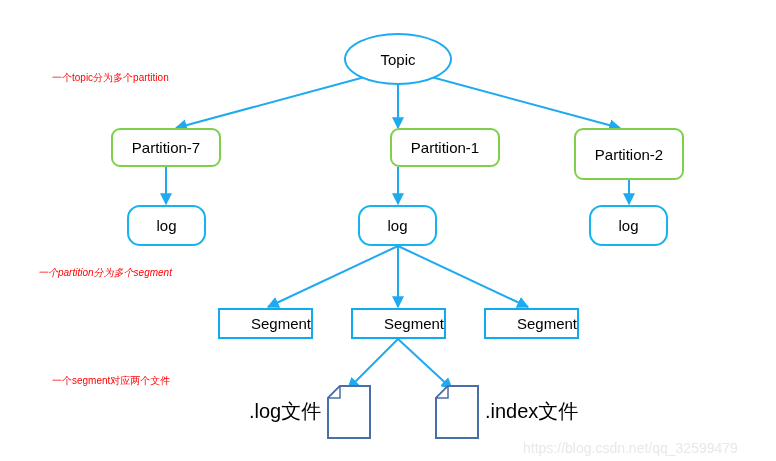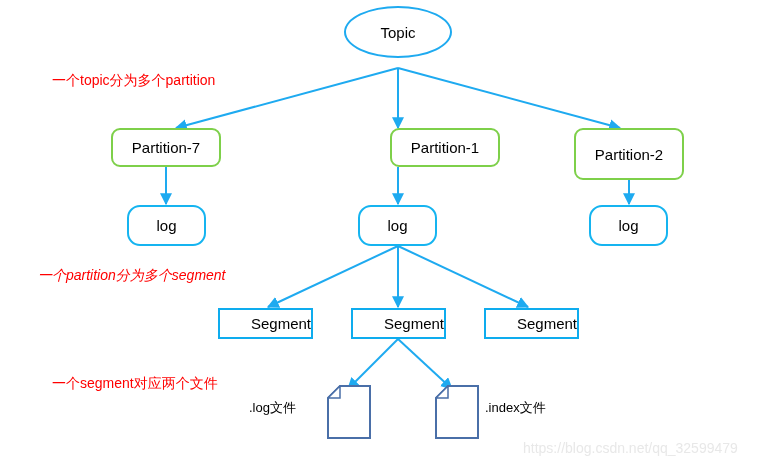--- a/index.html
+++ b/index.html
@@ -63,36 +63,36 @@
   .node-segment {
     border: 2px solid #0eacee;
     border-radius: 0;
     justify-content: flex-end;
   }
 
   
   .annotation {
     position: absolute;
     color: #ff0000;
-    font-size: 14px;
+    font-size: 10px;
     line-height: 1;
     white-space: nowrap;
     z-index: 3;
   }
 
   
   .file-icon {
     position: absolute;
     z-index: 3;
   }
 
   .file-label {
     position: absolute;
     color: #000000;
-    font-size: 13px;
+    font-size: 20px;
     line-height: 1;
     white-space: nowrap;
     z-index: 3;
   }
 
   .watermark {
     position: absolute;
     color: #e8e8e8;
     font-size: 14px;
     line-height: 1;
@@ -121,21 +121,21 @@
     <line x1="629" y1="167" x2="629" y2="204" stroke="#1eaaf0" stroke-width="2" marker-end="url(#arrow)"></line>
 
     <line x1="398" y1="246" x2="268" y2="307" stroke="#1eaaf0" stroke-width="2" marker-end="url(#arrow)"></line>
     <line x1="398" y1="246" x2="398" y2="307" stroke="#1eaaf0" stroke-width="2" marker-end="url(#arrow)"></line>
     <line x1="398" y1="246" x2="528" y2="307" stroke="#1eaaf0" stroke-width="2" marker-end="url(#arrow)"></line>
 
     <line x1="398" y1="339" x2="348" y2="389" stroke="#1eaaf0" stroke-width="2" marker-end="url(#arrow)"></line>
     <line x1="398" y1="339" x2="452" y2="389" stroke="#1eaaf0" stroke-width="2" marker-end="url(#arrow)"></line>
   </svg>
 
-  <div class="node node-ellipse" style="left:344px; top:6px; width:108px; height:52px;">
+  <div class="node node-ellipse" style="left:344px; top:33px; width:108px; height:52px;">
     <span>Topic</span>
   </div>
 
   <div class="node node-partition" style="left:111px; top:128px; width:110px; height:39px;">
     <span>Partition-7</span>
   </div>
   <div class="node node-partition" style="left:344px; top:128px; width:110px; height:39px;margin-left:46px;">
     <span>Partition-1</span>
   </div>
   <div class="node node-partition" style="left:574px; top:128px; width:110px; height:52px;">

